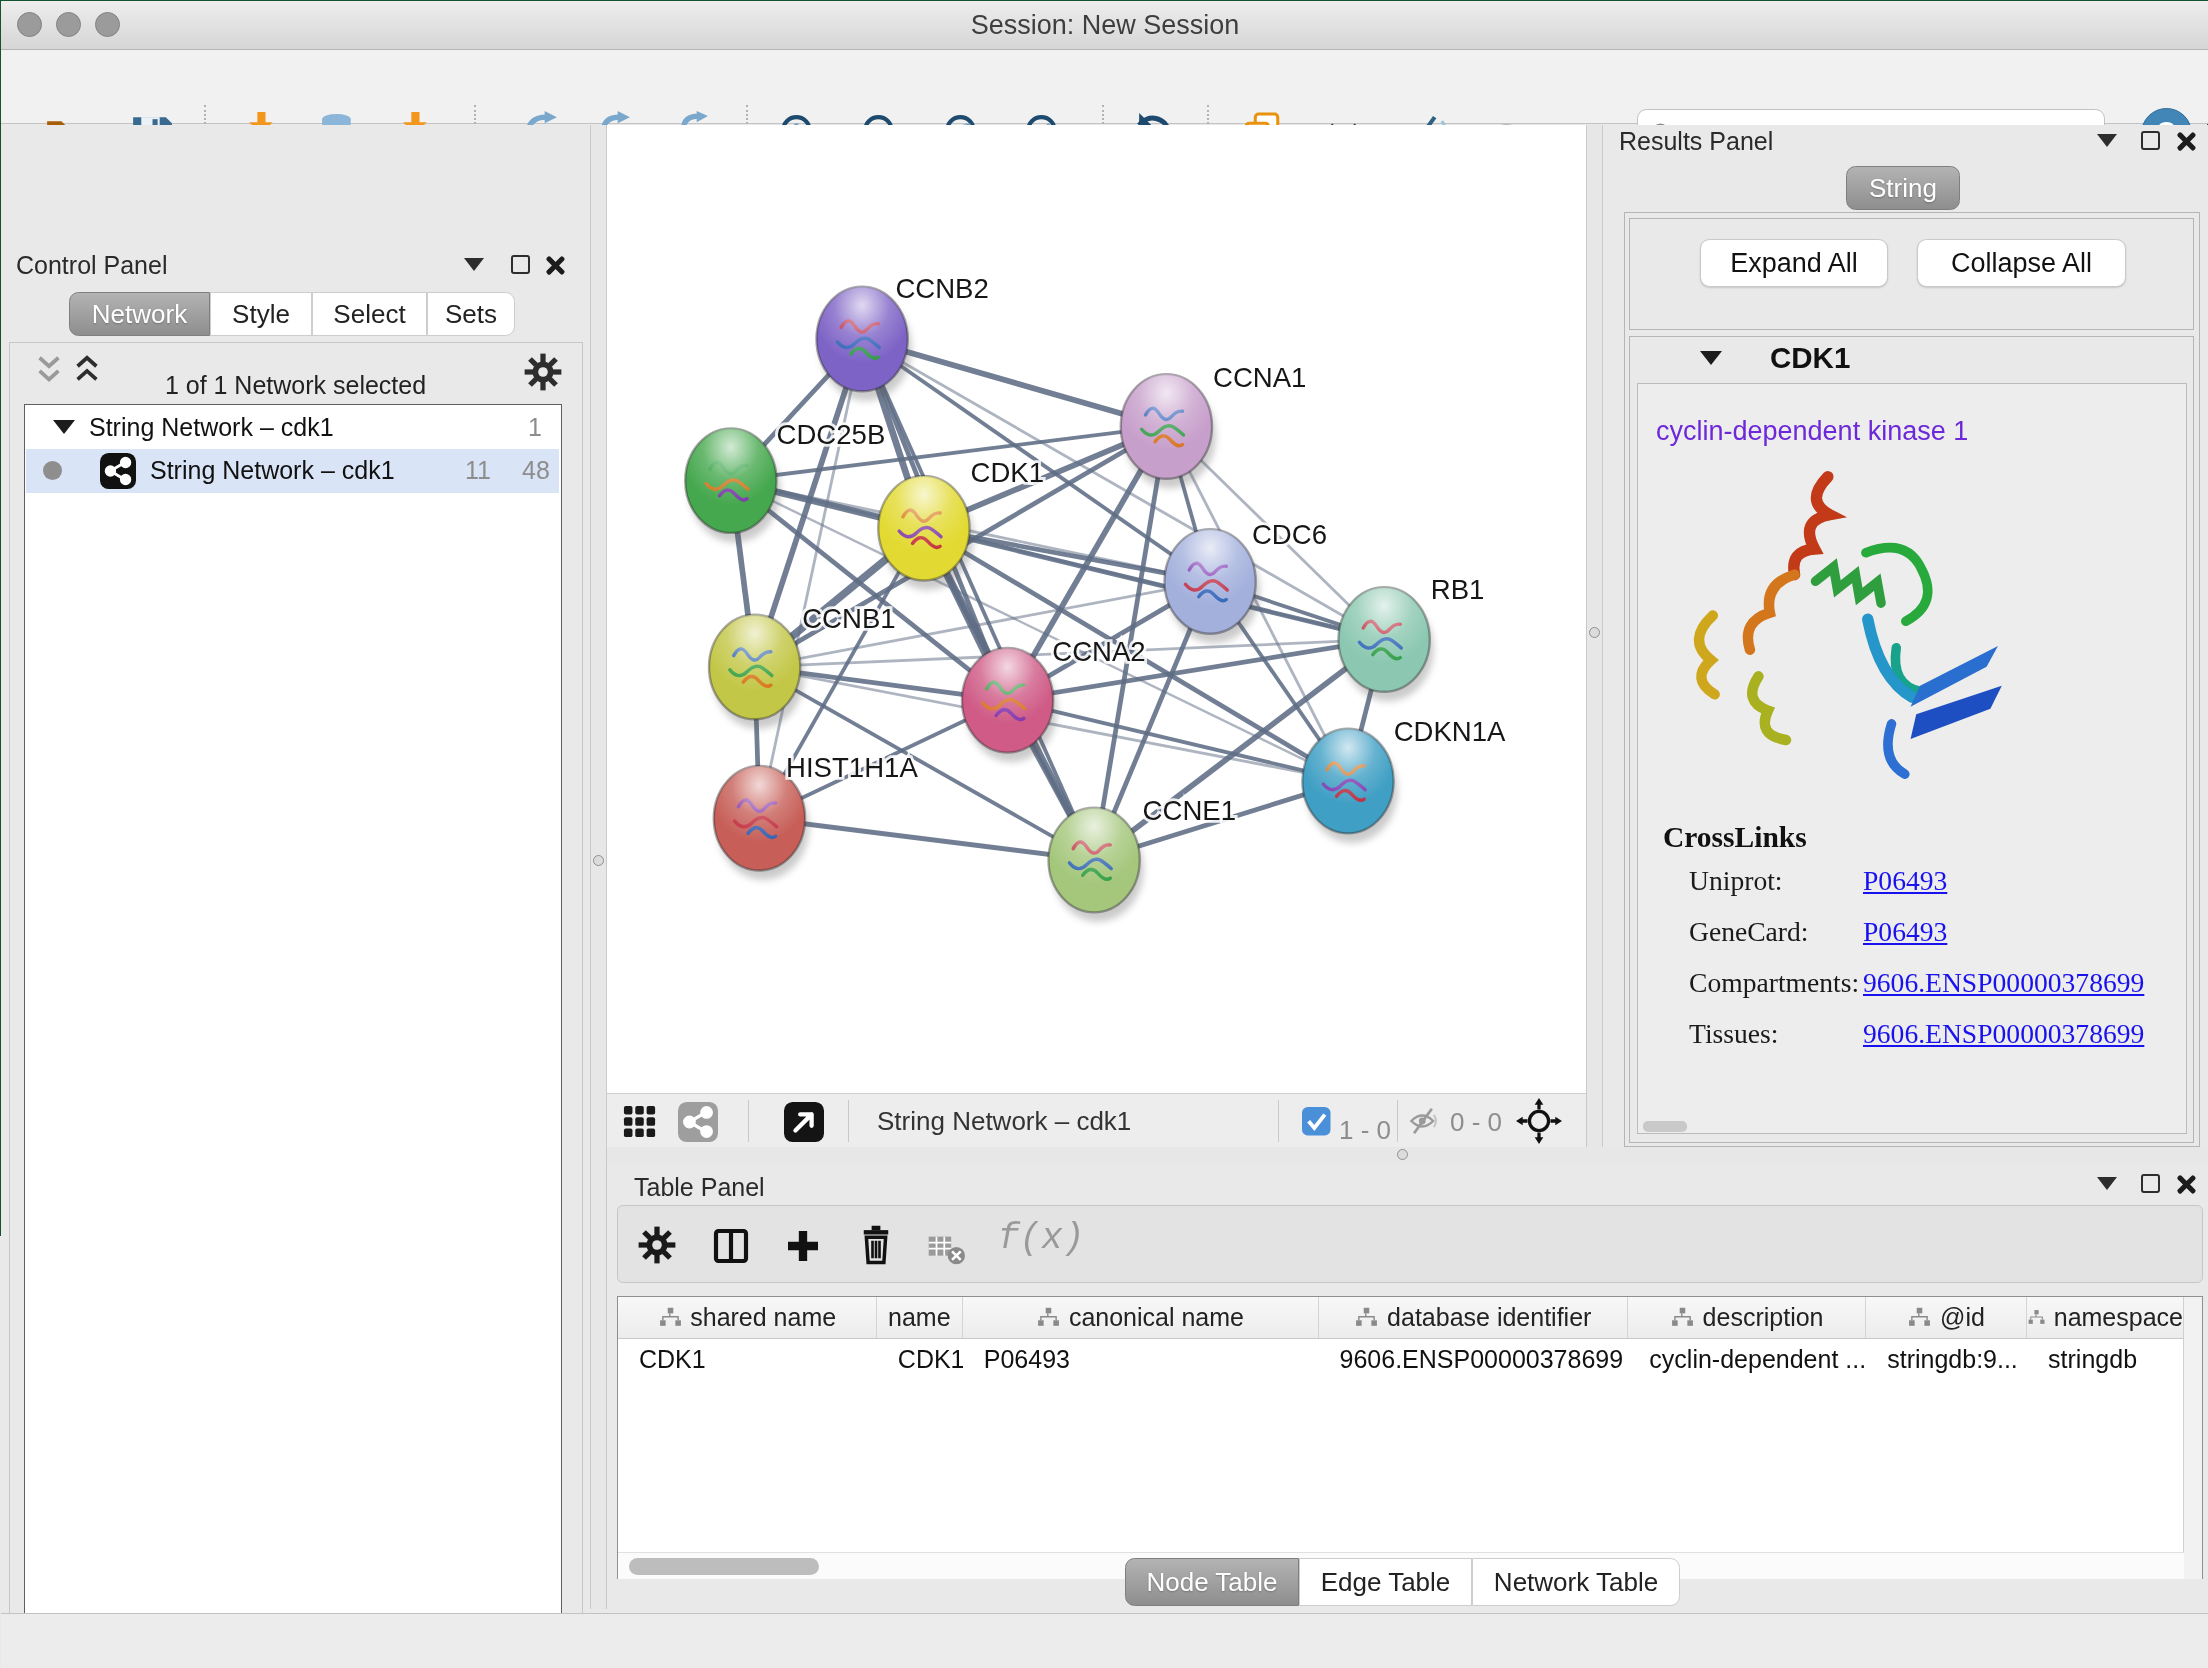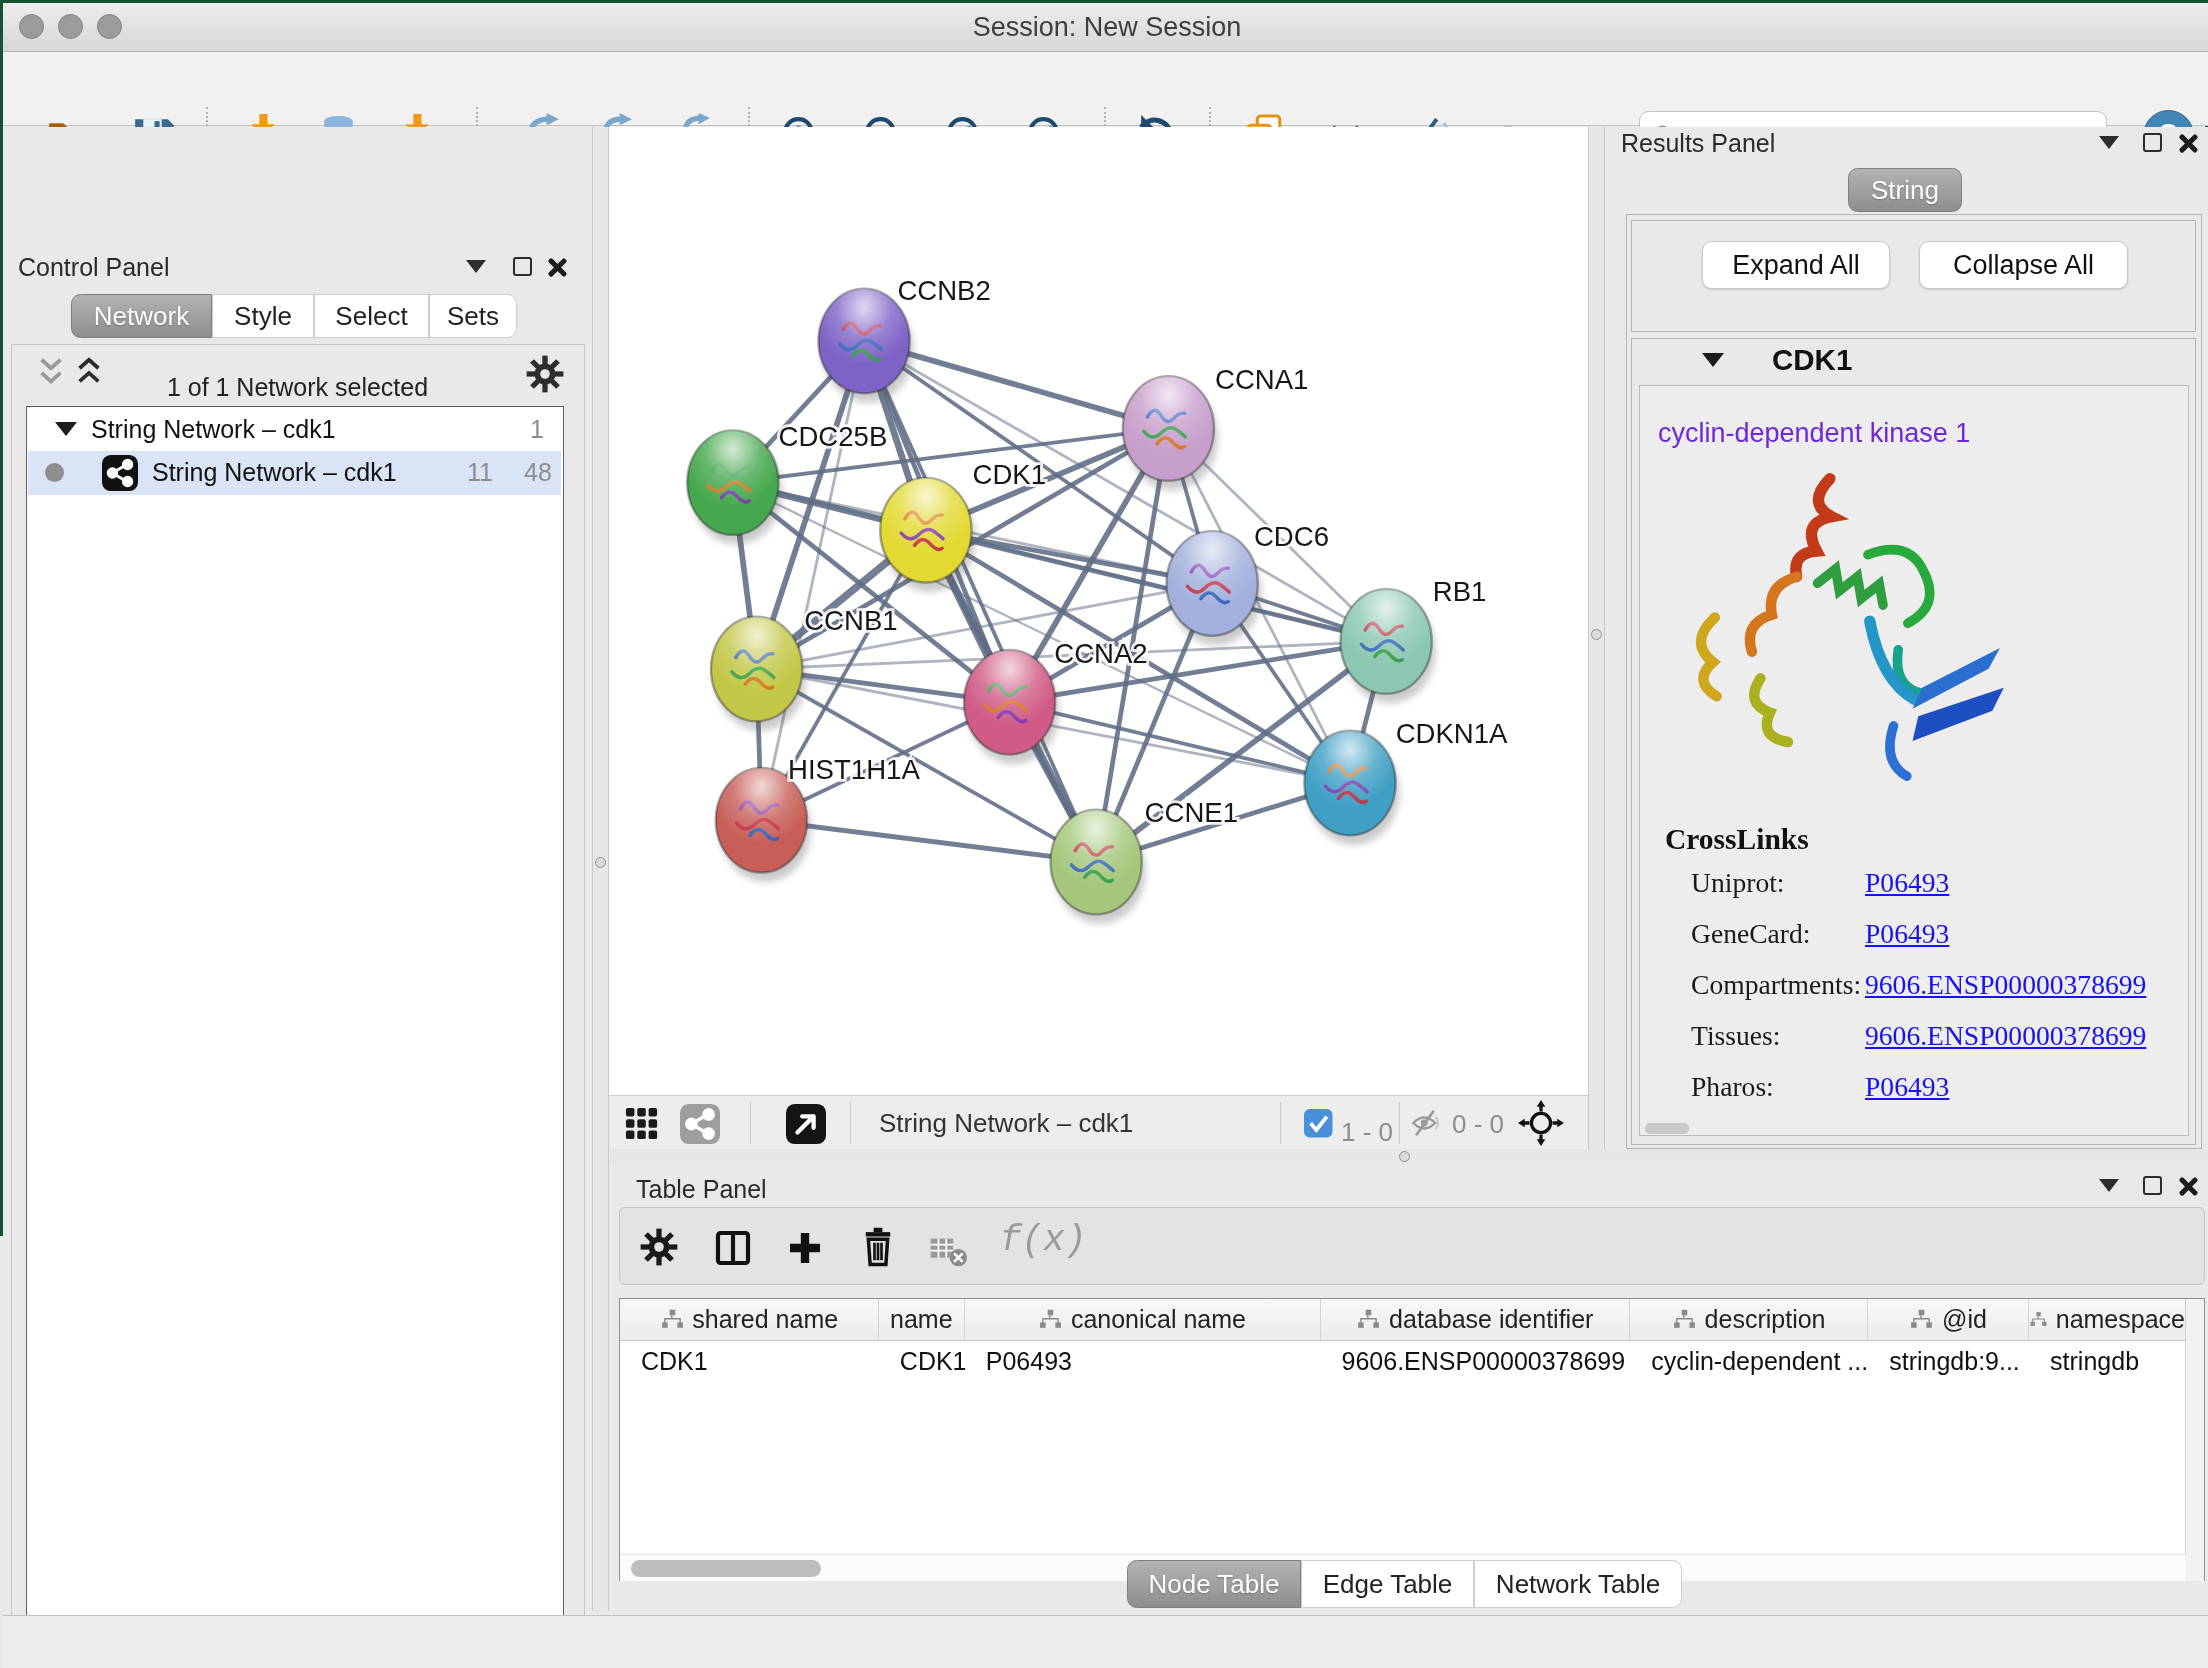--- a/index.html
+++ b/index.html
@@ -1,18 +1,18 @@
 <!DOCTYPE html>
 <html style="font-size:15px"><head>
 <meta charset="utf-8">
 <style>
   * { margin:0; padding:0; box-sizing:border-box; }
   html,body { width:2208px; height:1668px; overflow:hidden; }
   body { font-family:"Liberation Sans", sans-serif; background:#e9e9e9; }
-  #app { position:relative; width:2208px; height:1236px; background:#e9e9e9; border:3px solid #14532d; }
+  #app { position:relative; width:2208px; height:1236px; background:#e9e9e9; border:1px solid #14532d; }
 
   
   #titlebar { position:absolute; left:0; top:0; width:2208px; height:49px;
     background:linear-gradient(#ededed,#d6d6d6); border-bottom:1px solid #b5b5b5; }
   .tl-dot { position:absolute; top:11.4px; width:25px; height:25px; border-radius:50%;
     background:#9b9b9b; border:1px solid #828282; }
   #win-title { position:absolute; left:0; right:0; top:0; height:49px; line-height:49px;
     text-align:center; font-size:27px; color:#3e3e3e; }
 
   
@@ -659,21 +659,20 @@
     <path d="M262 232L344 190l-12 22-80 42z" fill="#2a6fd0"></path>
     <path d="M258 262L348 232l-12 24-84 32z" fill="#1e4fc2"></path>
   </svg>
 
   <div id="xl-title">CrossLinks</div>
   <div id="crosslinks">
       <div class="xrow"><span class="xlabel">Uniprot:</span><a class="xlink">P06493</a></div>
       <div class="xrow"><span class="xlabel">GeneCard:</span><a class="xlink">P06493</a></div>
       <div class="xrow"><span class="xlabel">Compartments:</span><a class="xlink">9606.ENSP00000378699</a></div>
       <div class="xrow"><span class="xlabel">Tissues:</span><a class="xlink">9606.ENSP00000378699</a></div>
-      <div class="xrow"><span class="xlabel">Pharos:</span><a class="xlink">P06493</a></div>
     </div>
   <div id="rp-scrollbit"></div>
 
   <div id="table-panel">
     <div class="panel-title" style="left:27px; top:9.5px">Table Panel</div>
   </div>
   <div class="winctl-tri" style="left:2096px; top:1176px"></div>
   <div class="winctl-sq" style="left:2140px; top:1173px"></div>
   <div class="winctl-x" style="left:2174px; top:1173px"></div>
 

